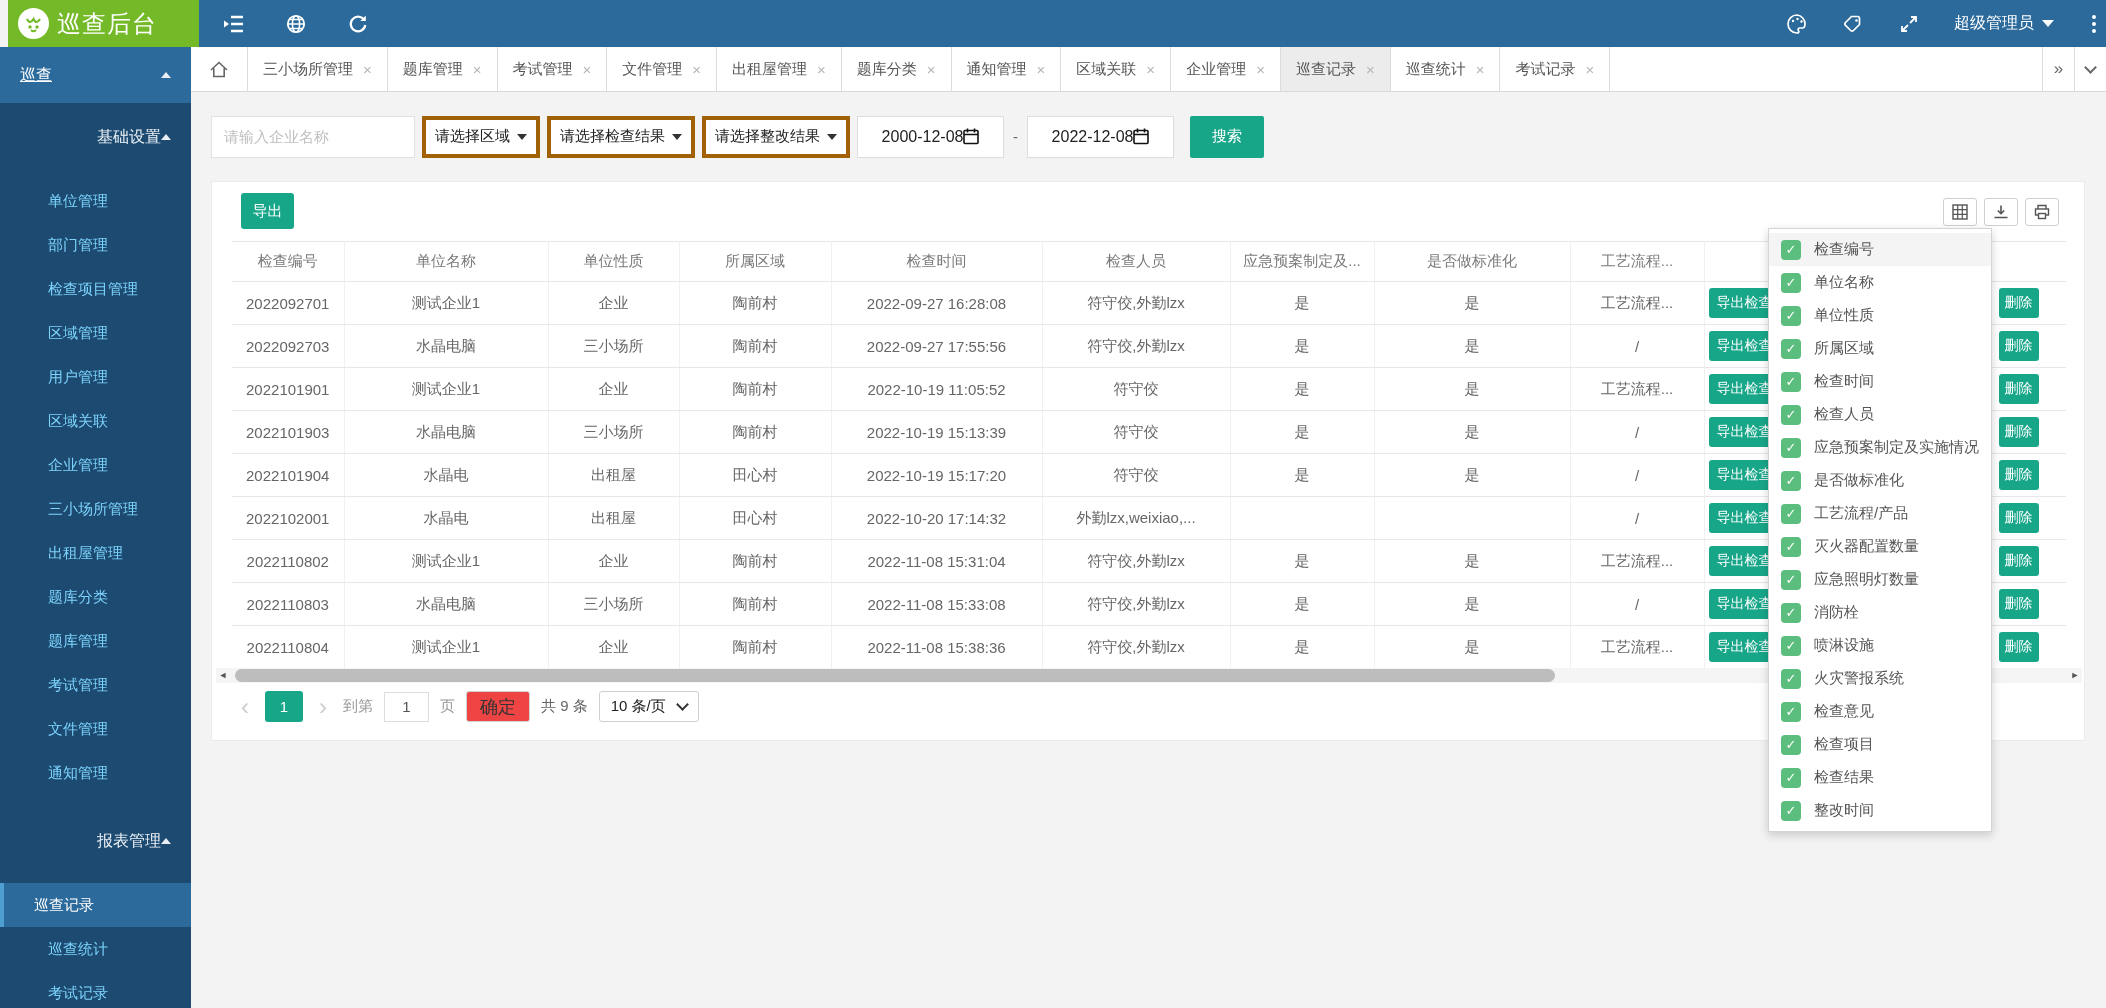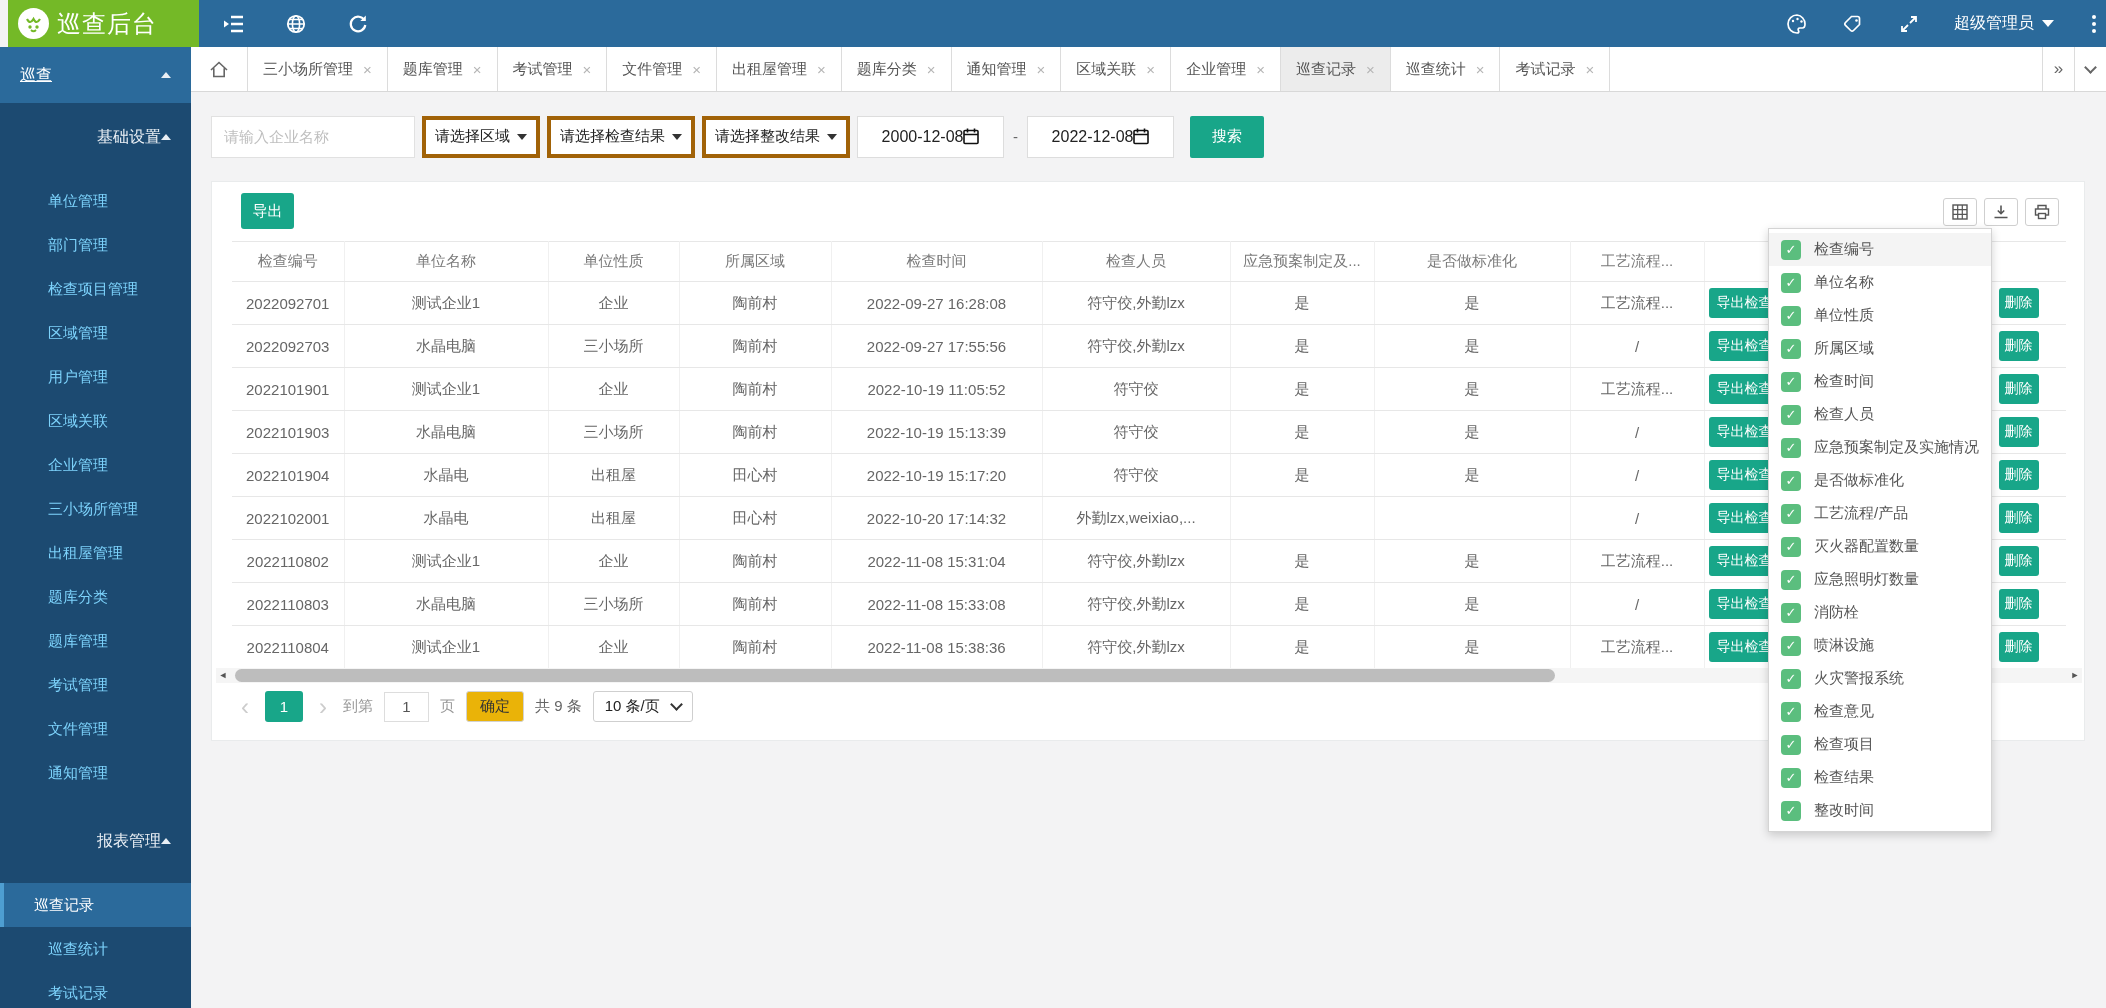--- a/index.html
+++ b/index.html
@@ -67,21 +67,21 @@
 
   .hscroll { position:absolute; left:4px; top:486px; width:1866px; height:15px; background:#f5f5f5; }
   .hscroll .arr { position:absolute; top:0; width:14px; height:15px; font-size:9px; line-height:15px; text-align:center; color:#555; cursor:pointer; }
   .hscroll .arr.l { left:0; } .hscroll .arr.r { right:0; }
   .hscroll .thumb { position:absolute; left:19px; top:1px; width:1320px; height:13px; background:#bdbdbd; border-radius:7px; cursor:pointer; }
 
   .pagination { position:absolute; left:24px; top:509px; height:31px; display:flex; align-items:center; gap:11px; font-size:15px; color:#999; }
   .pg-arrow { font-size:24px; color:#ccc; width:18px; text-align:center; cursor:pointer; line-height:28px; }
   .pg-cur { width:38px; height:31px; background:var(--accent_teal,#18A689); color:#fff; display:flex; align-items:center; justify-content:center; border-radius:3px; cursor:pointer; }
   .pg-input { width:45px; height:30px; border:1px solid #ddd; text-align:center; font-size:15px; color:#555; outline:none; font-family:inherit; }
-  .pg-confirm { height:31px; padding:0 13px; background:#eab308; border:1px solid #d2d2d2; border-radius:3px; font-size:15px; color:#333; cursor:pointer; font-family:Liberation Sans, sans-serif; }
+  .pg-confirm { height:31px; padding:0 13px; background:#ef4444; border:1px solid #d2d2d2; border-radius:3px; font-size:18px; color:#333; cursor:pointer; font-family:Liberation Sans, sans-serif; }
   .pg-total { color:#666; }
   .pg-size { height:31px; border:1px solid #cfcfcf; border-radius:3px; background:#fff; display:flex; align-items:center; gap:12px; padding:0 11px; color:#222; cursor:pointer; }
 
   
   .col-panel { position:absolute; left:1768px; top:228px; width:224px; background:#fff; border:1px solid #d4d4d4; box-shadow:0 3px 9px rgba(0,0,0,.18); padding:4px 0; z-index:60; }
   .cp-item { height:33px; display:flex; align-items:center; gap:13px; padding:0 12px; font-size:15px; color:#555; cursor:pointer; white-space:nowrap; }
   .cp-item.hl { background:#f4f4f4; }
   .cp-check { width:20px; height:20px; min-width:20px; background:var(--checkbox_green,#5BBE7E); border-radius:4px; color:#fff; display:flex; align-items:center; justify-content:center; font-size:13px; font-weight:bold; }
 </style>
 </head>

